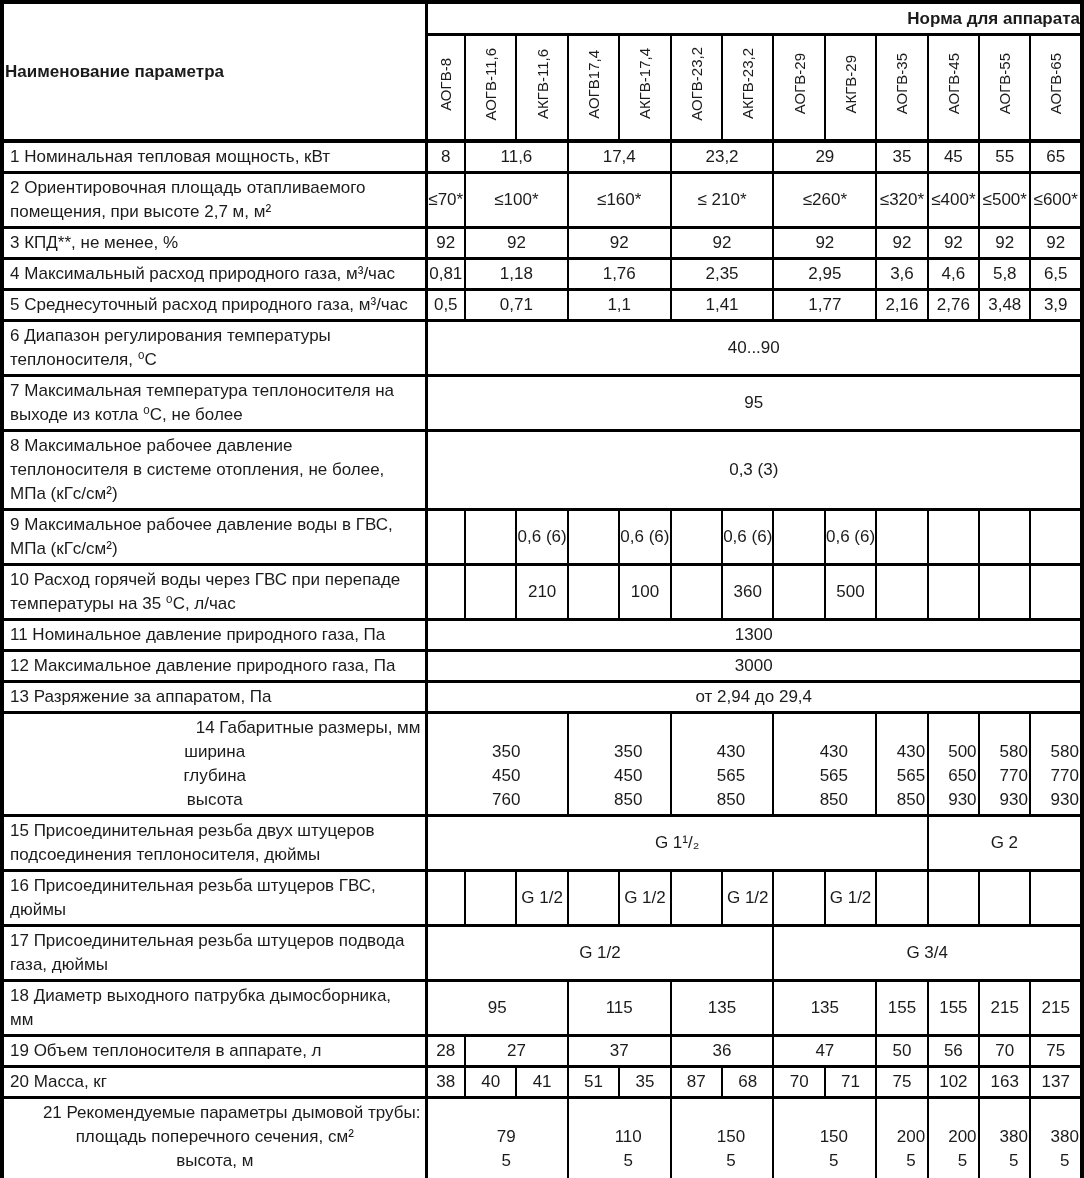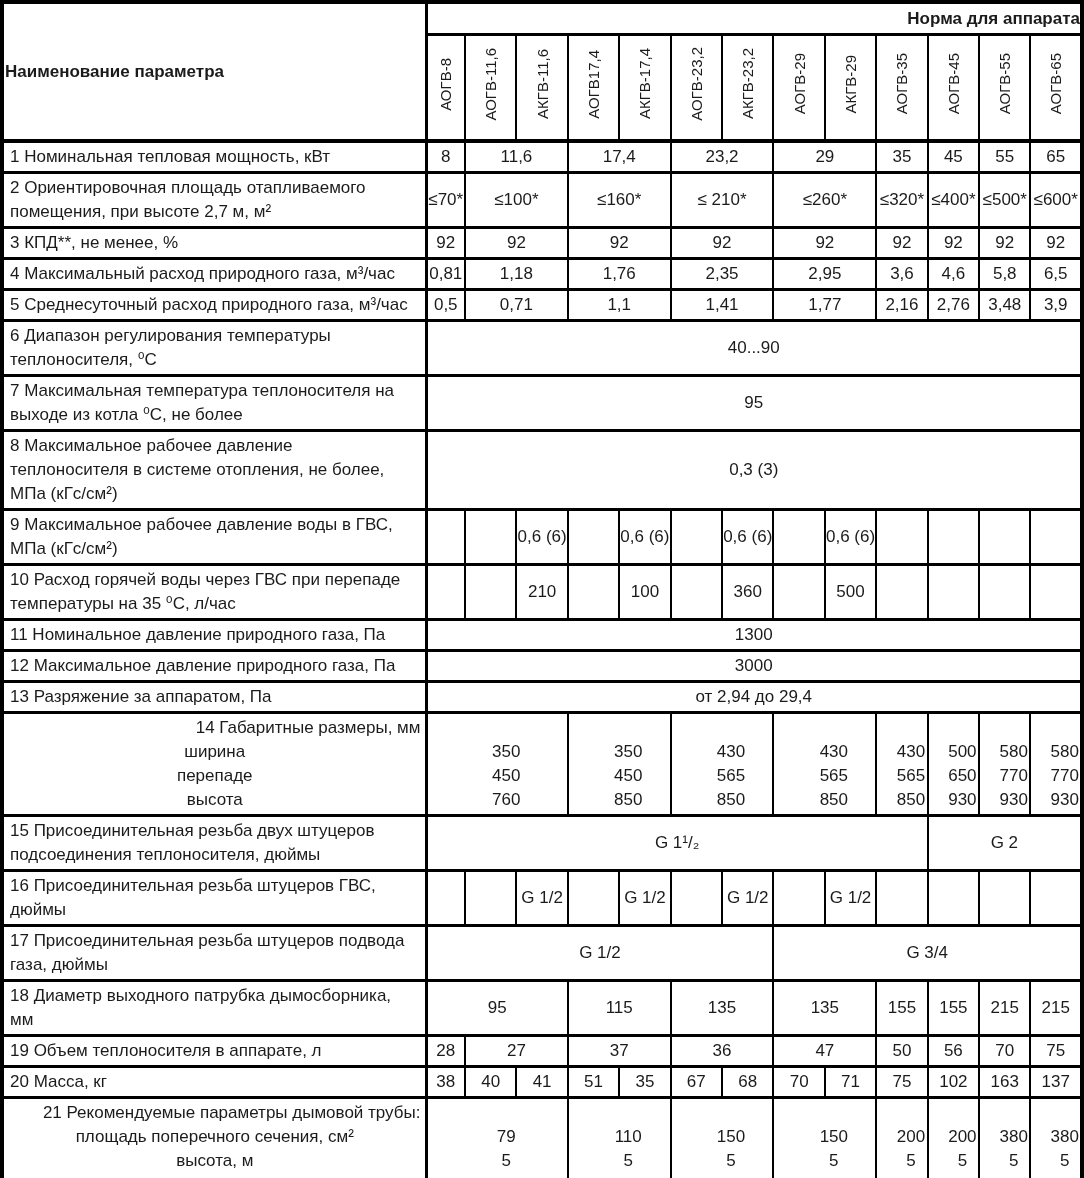--- a/index.html
+++ b/index.html
@@ -235,21 +235,21 @@
         </tr>
         <tr>
           <td class="param">12 Максимальное давление природного газа, Па</td>
           <td class="val" colspan="13">3000</td>
         </tr>
         <tr>
           <td class="param">13 Разряжение за аппаратом, Па</td>
           <td class="val" colspan="13">от 2,94 до 29,4</td>
         </tr>
         <tr>
-          <td class="param"><span class="row-head">14 Габаритные размеры, мм</span><span class="sub">ширина</span><span class="sub">перепаде</span><span class="sub">высота</span></td>
+          <td class="param"><span class="row-head">14 Габаритные размеры, мм</span><span class="sub">ширина</span><span class="sub">глубина</span><span class="sub">высота</span></td>
           <td class="val" colspan="3">
             <span class="spacer"></span>
             <span class="line">350</span>
             <span class="line">450</span>
             <span class="line">760</span>
           </td>
           <td class="val" colspan="2">
             <span class="spacer"></span>
             <span class="line">350</span>
             <span class="line">450</span>
@@ -345,21 +345,21 @@
           <td class="val" colspan="1">70</td>
           <td class="val" colspan="1">75</td>
         </tr>
         <tr>
           <td class="param">20 Масса, кг</td>
           <td class="val" colspan="1">38</td>
           <td class="val" colspan="1">40</td>
           <td class="val" colspan="1">41</td>
           <td class="val" colspan="1">51</td>
           <td class="val" colspan="1">35</td>
-          <td class="val" colspan="1">67</td>
+          <td class="val" colspan="1">87</td>
           <td class="val" colspan="1">68</td>
           <td class="val" colspan="1">70</td>
           <td class="val" colspan="1">71</td>
           <td class="val" colspan="1">75</td>
           <td class="val" colspan="1">102</td>
           <td class="val" colspan="1">163</td>
           <td class="val" colspan="1">137</td>
         </tr>
         <tr>
           <td class="param"><span class="row-head">21 Рекомендуемые параметры дымовой трубы:</span><span class="sub">площадь поперечного сечения, см²</span><span class="sub">высота, м</span><span class="sub">диаметр, мм</span></td>

